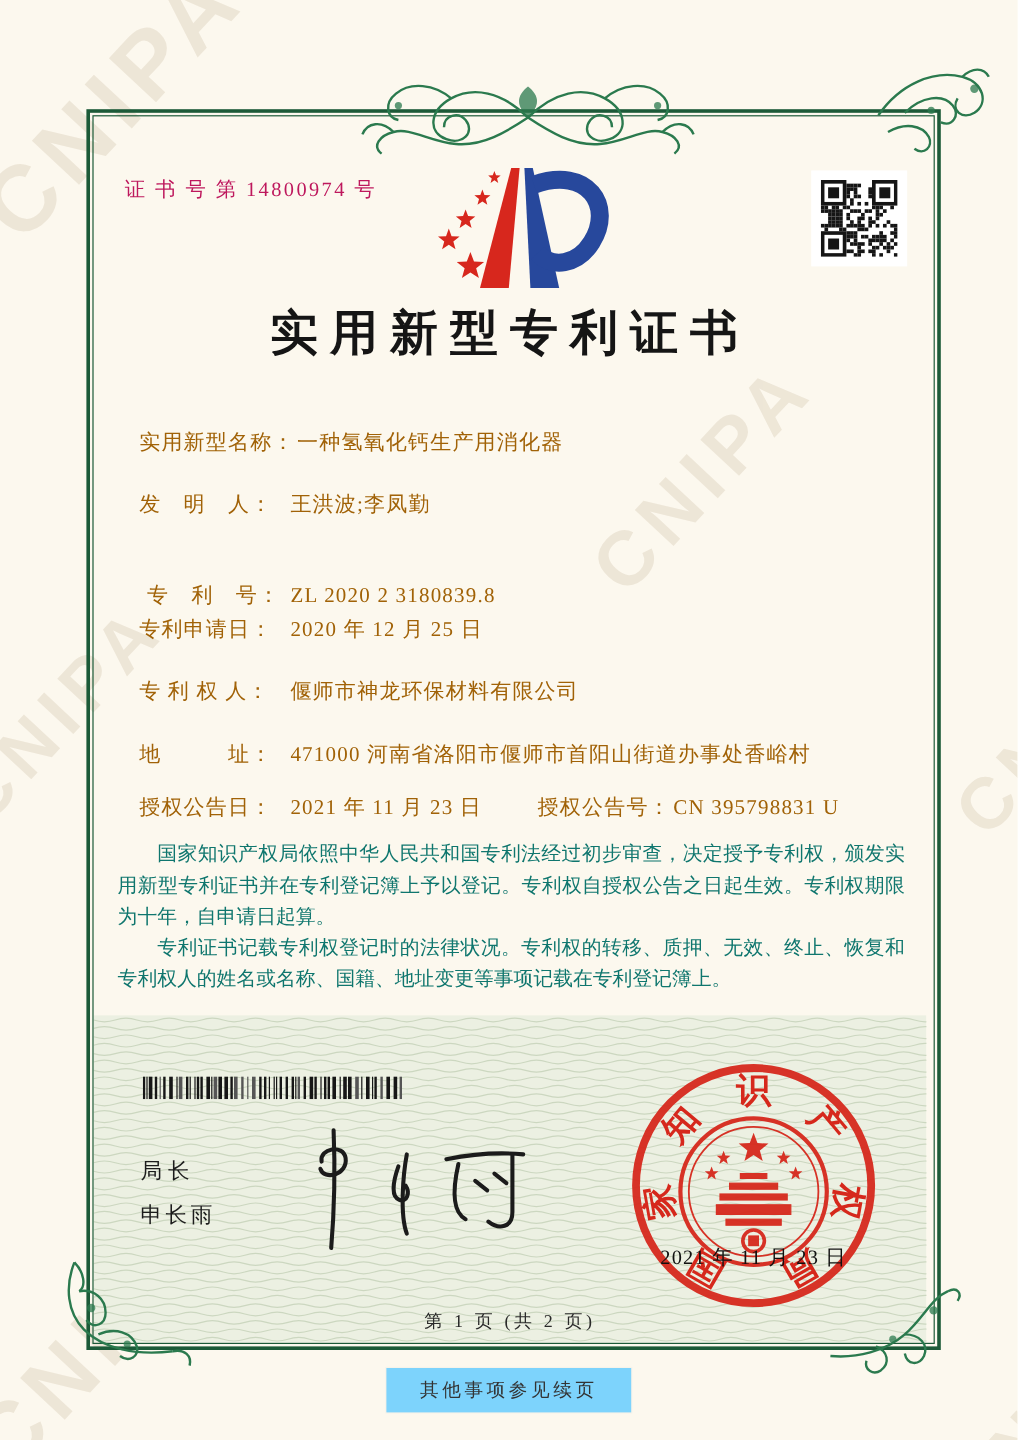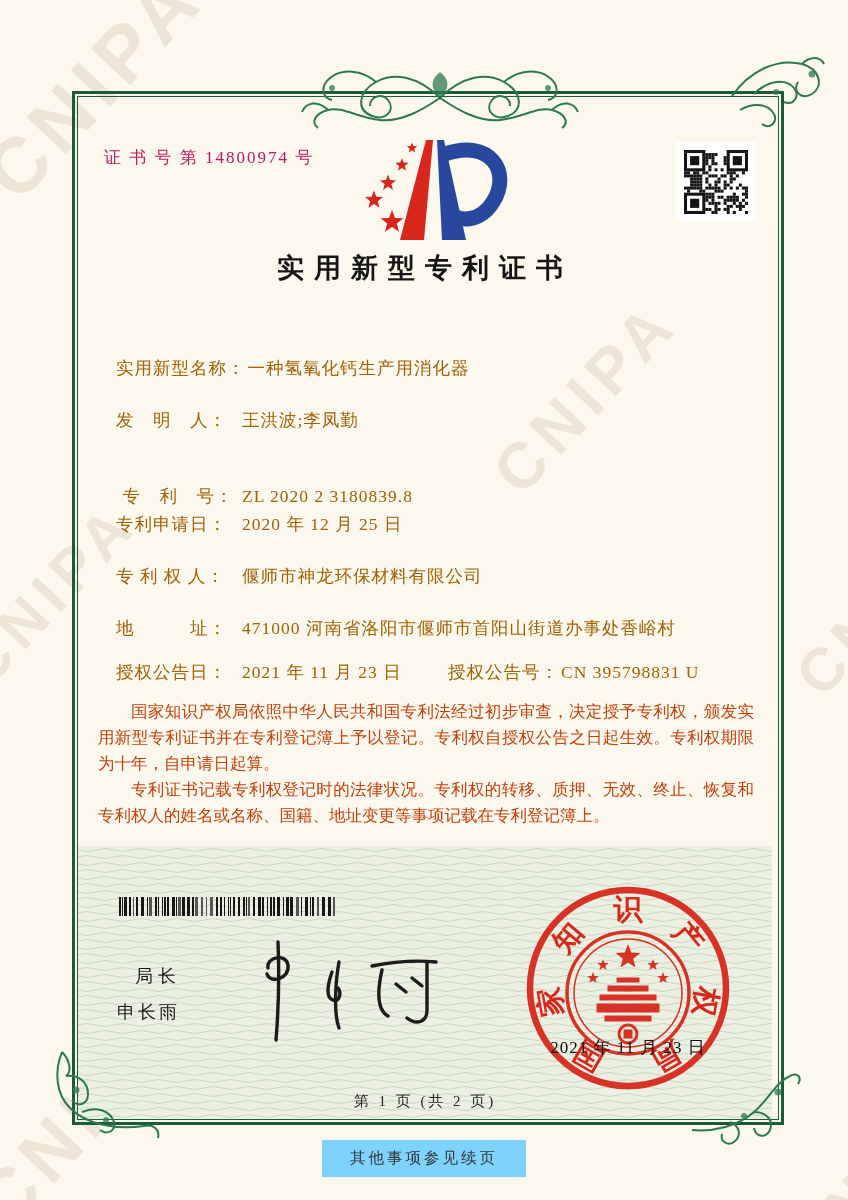--- a/index.html
+++ b/index.html
@@ -18,33 +18,33 @@
                 border:1px solid #1c5a38;}
 
   
   #waveband{position:absolute;left:78px;top:846px;width:694px;height:273px;z-index:2;}
 
   .abs{position:absolute;}
   #cert-no{left:104px;top:146px;font-size:17px;color:#be185d;letter-spacing:2px;z-index:5;}
   #logo{left:338px;top:134px;z-index:5;}
   #qr{left:676px;top:142px;width:80px;height:80px;background:#fff;z-index:5;
       display:flex;align-items:center;justify-content:center;}
-  #title{left:72px;top:250px;width:706px;text-align:center;font-size:27px;font-weight:bold;
+  #title{left:72px;top:250px;width:706px;text-align:center;font-size:40px;font-weight:bold;
          color:#151515;letter-spacing:10px;z-index:5;}
 
   .field-row{left:116px;font-size:17.5px;color:#a16207;letter-spacing:1px;z-index:5;white-space:nowrap;}
   .flabel{display:inline-block;min-width:124px;}
   .fvalue{margin-left:2px;}
 
   #paras{left:98px;top:699px;width:656px;z-index:5;}
-  #paras p{margin:0;font-size:16.5px;line-height:26px;color:#c2410c;
+  #paras p{margin:0;font-size:16.5px;line-height:26px;color:#0f766e;
            text-indent:2em;text-align:justify;}
 
   #barcode{left:119px;top:897px;z-index:5;}
-  #issuer-title{left:135px;top:964px;font-size:18px;letter-spacing:5px;color:#1c1c1c;z-index:5;}
+  #issuer-title{left:117px;top:964px;font-size:18px;letter-spacing:5px;color:#1c1c1c;z-index:5;}
   #issuer-name{left:117px;top:1000px;font-size:18px;letter-spacing:3px;color:#1c1c1c;z-index:5;}
   #signature{left:222px;top:936px;z-index:6;}
 
   #seal{left:523px;top:883px;width:210px;height:210px;z-index:6;}
   #seal svg{position:absolute;left:0;top:0;}
   .seal-char{position:absolute;left:50%;top:50%;width:32px;height:32px;margin:-16px 0 0 -16px;
              font-size:29px;font-weight:bold;color:#d6281c;text-align:center;line-height:32px;}
   #seal-date{left:518px;top:1036px;width:220px;text-align:center;font-size:17px;color:#101010;
              letter-spacing:1px;z-index:7;}
 

